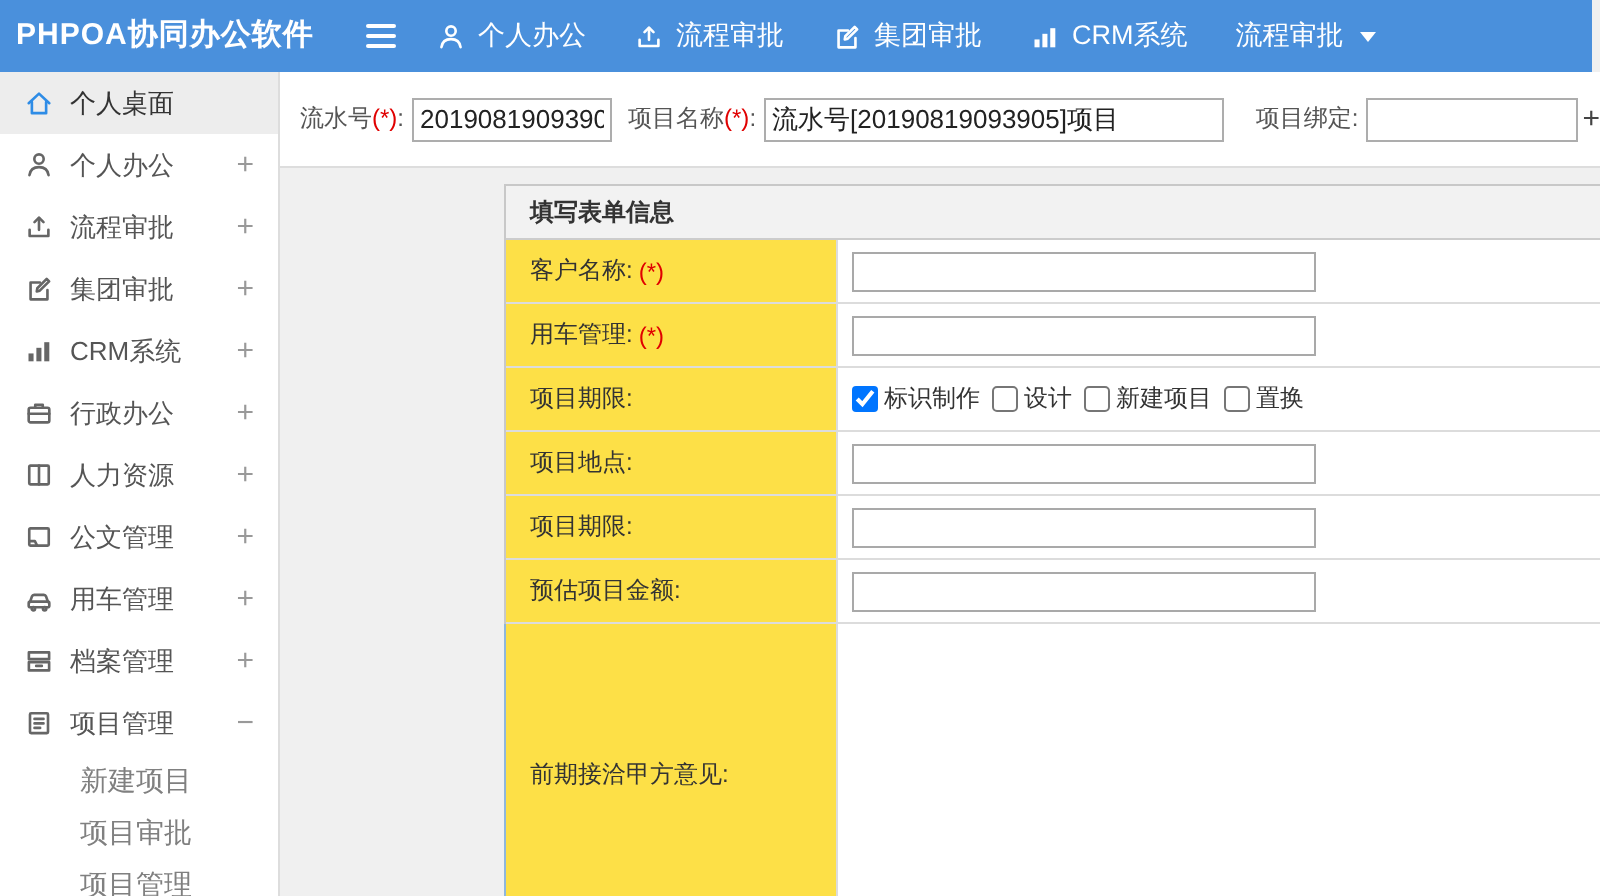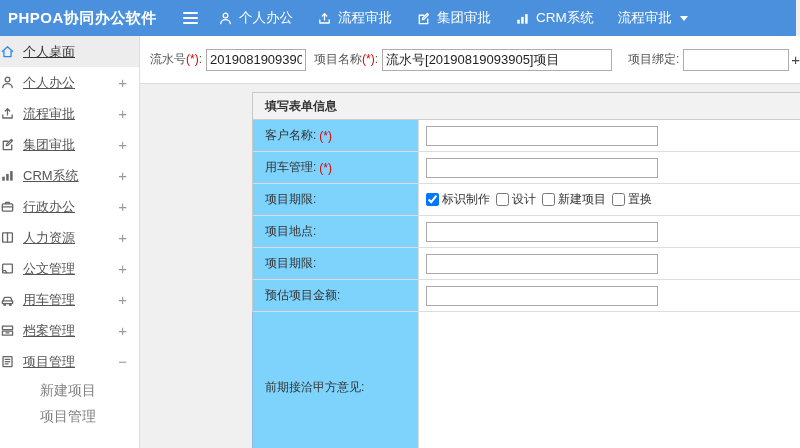--- a/index.html
+++ b/index.html
@@ -14,21 +14,21 @@
   .hamburger i { display:block; width:15px; height:2px; background:#fff; border-radius:1px; }
   .topnav { position:absolute; left:218px; top:0; height:36px; display:flex; align-items:center; gap:24px; }
   .topnav .navitem { display:flex; align-items:center; gap:6px; font-size:13.5px; cursor:pointer; white-space:nowrap; }
   .caret { width:0; height:0; border-left:4px solid transparent; border-right:4px solid transparent; border-top:5px solid #fff; margin-left:2px; }
   .icon { display:inline-flex; width:15px; height:15px; flex:0 0 auto; }
   .icon svg { width:100%; height:100%; stroke:currentColor; fill:none; stroke-width:1.4; stroke-linecap:round; stroke-linejoin:round; }
   .icon svg .fill { fill:currentColor; stroke:none; }
 
   
   .sidebar { position:absolute; left:0; top:36px; width:140px; height:412px; background:#fff; border-right:1px solid #ddd; z-index:20; }
-  .side-item { position:relative; height:31px; display:flex; align-items:center; padding:0 0; color:#555; font-size:13px; cursor:pointer;text-decoration:underline; }
+  .side-item { position:relative; height:31px; display:flex; align-items:center; padding:0 12px; color:#555; font-size:13px; cursor:pointer; }
   .side-item .icon { color:#666; margin-right:8px; }
   .side-item.active { background:#ededed; color:#333; }
   .side-item.active .icon { color:#2e8ce6; }
   .expander { position:absolute; right:12px; top:0; height:31px; line-height:31px; color:#999; font-size:15px; font-weight:300; cursor:pointer; }
   .side-sub { height:26px; line-height:26px; padding-left:40px; font-size:14px; color:#808080; cursor:pointer; }
 
   
   .main { position:absolute; left:140px; top:36px; right:0; bottom:0; background:#f0f0f0; overflow:hidden; }
   .strip { height:48px; background:#fff; border-bottom:1px solid #ddd; display:flex; align-items:center; padding-left:10px; font-size:12px; color:#555; white-space:nowrap; }
   .strip label { margin-right:4px; }
@@ -37,21 +37,21 @@
   .inp-serial { width:100px; }
   .inp-name { width:232px; margin-right:16px; }
   .inp-bind { width:106px; }
   .gap1 { margin-left:8px; }
   .plus-link { font-size:15px; color:#444; margin-left:2px; cursor:pointer; }
 
   
   .panel { position:absolute; left:112px; top:56px; width:700px; background:#fff; border:1px solid #c8c8c8; }
   .panel-header { height:27px; line-height:26px; background:#f2f2f2; border-bottom:1px solid #ccc; padding-left:12px; font-size:12px; font-weight:bold; color:#333; }
   .frow { position:relative; display:flex; border-bottom:1px solid #dcdcdc; min-height:32px; }
-  .fcell-label { width:166px; flex:0 0 166px; background:#7dd3fc; border-right:1px solid #dcdcdc; display:flex; align-items:center; padding-left:12px; font-size:12px; color:#333; gap:3px; }
+  .fcell-label { width:166px; flex:0 0 166px; background:#fde047; border-right:1px solid #dcdcdc; display:flex; align-items:center; padding-left:12px; font-size:12px; color:#333; gap:3px; }
   .fcell-field { flex:1; display:flex; align-items:center; padding-left:7px; background:#fff; }
   .fcell-field input[type=text] { width:232px; height:20px; border:1px solid #a9a9a9; font-size:13px; padding:0 3px; }
   .cbgroup { display:flex; align-items:center; font-size:12px; color:#333; }
   .cbgroup .cb { display:flex; align-items:center; gap:3px; margin-right:6px; }
   .cbgroup input[type=checkbox] { width:13px; height:13px; margin:0; }
   .frow-tall { height:150px; border-bottom:none; }
   .frow-tall .fcell-label { align-items:center; }
   .frow-tall::before { content:""; position:absolute; left:-1px; top:0; bottom:0; width:1px; background:#8fb7dc; }
   .frow-tall textarea { width:100%; height:100%; border:none; outline:none; resize:none; font-family:inherit; font-size:13px; padding:4px; }
 </style>
@@ -223,20 +223,21 @@
       <span class="icon">
           <svg viewBox="0 0 16 16">
             <rect x="3.2" y="2.8" width="9.6" height="10.6" rx="0.6"></rect>
             <path d="M5.6 5.8h4.8M5.6 8.2h4.8M5.6 10.6h3"></path>
           </svg>
         </span>
       <span>项目管理</span>
       <span class="expander">−</span>
     </div>
     <div class="side-sub">新建项目</div>
+    <div class="side-sub">项目审批</div>
     <div class="side-sub">项目管理</div>
   </div>
 
   <div class="main">
 
     <div class="strip">
       <label><span>流水号</span><span class="star">(*)</span><span>:</span></label>
       <input type="text" class="inp-serial" value="20190819093905" style="">
       <label class="gap1"><span>项目名称</span><span class="star">(*)</span><span>:</span></label>
       <input type="text" class="inp-name" value="流水号[20190819093905]项目" style="">

